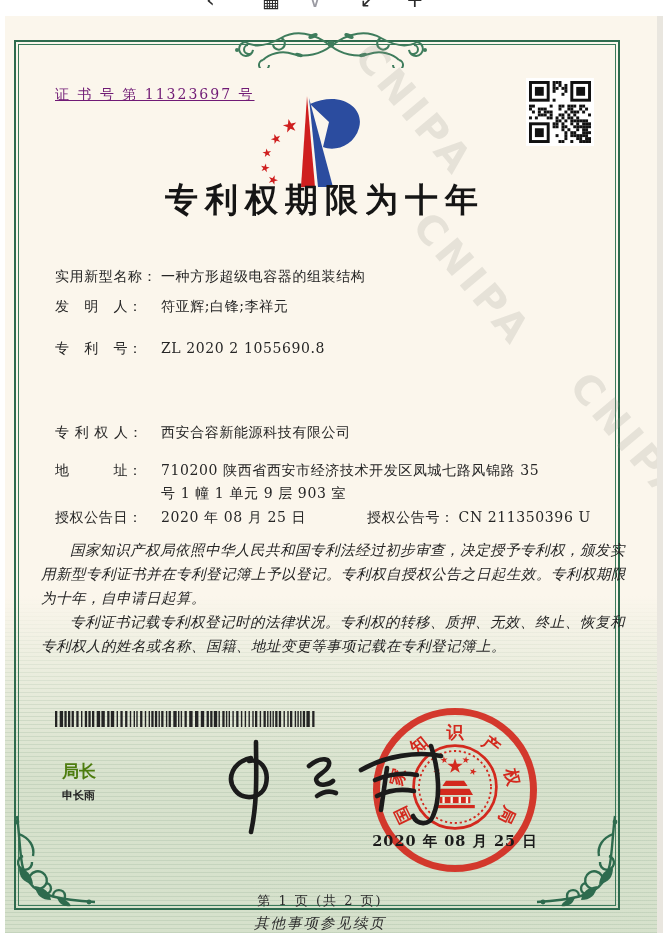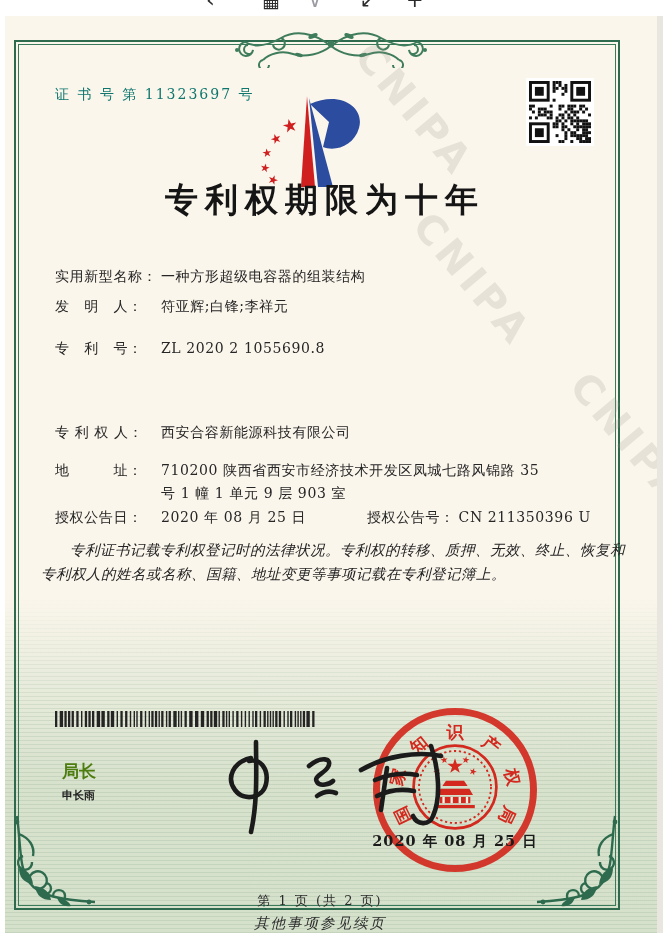--- a/index.html
+++ b/index.html
@@ -30,21 +30,21 @@
   .corner{position:absolute;width:92px;height:96px;}
   .corner-l{left:4px;top:796px;}
   .corner-r{left:526px;top:796px;transform:scaleX(-1);}
   
   .wm{position:absolute;font-family:"DejaVu Sans",sans-serif;font-weight:600;font-size:40px;
       letter-spacing:5px;color:rgba(152,150,142,0.20);transform:rotate(50deg);white-space:nowrap;z-index:1;}
   .wm1{left:330px;top:70px;}
   .wm2{left:388px;top:240px;}
   .wm3{left:545px;top:400px;}
   
-  .cert-no{position:absolute;left:50px;top:70px;font-size:14px;letter-spacing:2px;color:#0f766e;}
+  .cert-no{position:absolute;left:50px;top:70px;font-size:14px;letter-spacing:2px;color:#701a75;text-decoration:underline;}
   .logo{position:absolute;left:238px;top:78px;width:118px;height:96px;}
   .qr{position:absolute;left:521px;top:62px;width:68px;height:68px;background:#ffffff;padding:3px;box-sizing:border-box;}
   .title{position:absolute;left:0;top:162px;width:640px;text-align:center;font-size:33px;font-weight:700;
          letter-spacing:7px;color:#151515;}
   
   .row{position:absolute;left:50px;font-size:14px;color:#262626;white-space:nowrap;letter-spacing:0.6px;z-index:2;}
   .row .lbl{display:inline-block;min-width:106px;}
   .r0{top:252px;} .r1{top:282px;} .r2{top:324px;} .r3{top:366px;} .r4{top:408px;}
   .r5{top:446px;} .r5b{top:469px;left:156px;} .r6{top:493px;} .r7{top:493px;left:362px;}
   .r7 .lbl{min-width:0;margin-right:4px;}
@@ -324,20 +324,21 @@
       <span>号 1 幢 1 单元 9 层 903 室</span>
     </div>
     <div class="row r6">
       <span class="lbl">授权公告日：</span><span>2020 年 08 月 25 日</span>
     </div>
     <div class="row r7">
       <span class="lbl">授权公告号：</span><span>CN 211350396 U</span>
     </div>
 
     <div class="paras">
+      <p>国家知识产权局依照中华人民共和国专利法经过初步审查，决定授予专利权，颁发实用新型专利证书并在专利登记簿上予以登记。专利权自授权公告之日起生效。专利权期限为十年，自申请日起算。</p>
       <p>专利证书记载专利权登记时的法律状况。专利权的转移、质押、无效、终止、恢复和专利权人的姓名或名称、国籍、地址变更等事项记载在专利登记簿上。</p>
     </div>
 
     <div class="barcode">
       <svg id="bc-svg" width="260" height="16" viewBox="0 0 260 16">
           <rect x="0" y="0" width="2.3" height="16" fill="#242424"></rect>
           <rect x="4.699999999999999" y="0" width="3.4" height="16" fill="#242424"></rect>
           <rect x="9.399999999999999" y="0" width="2.3" height="16" fill="#242424"></rect>
           <rect x="12.999999999999998" y="0" width="2.3" height="16" fill="#242424"></rect>
           <rect x="16.599999999999998" y="0" width="2.3" height="16" fill="#242424"></rect>

